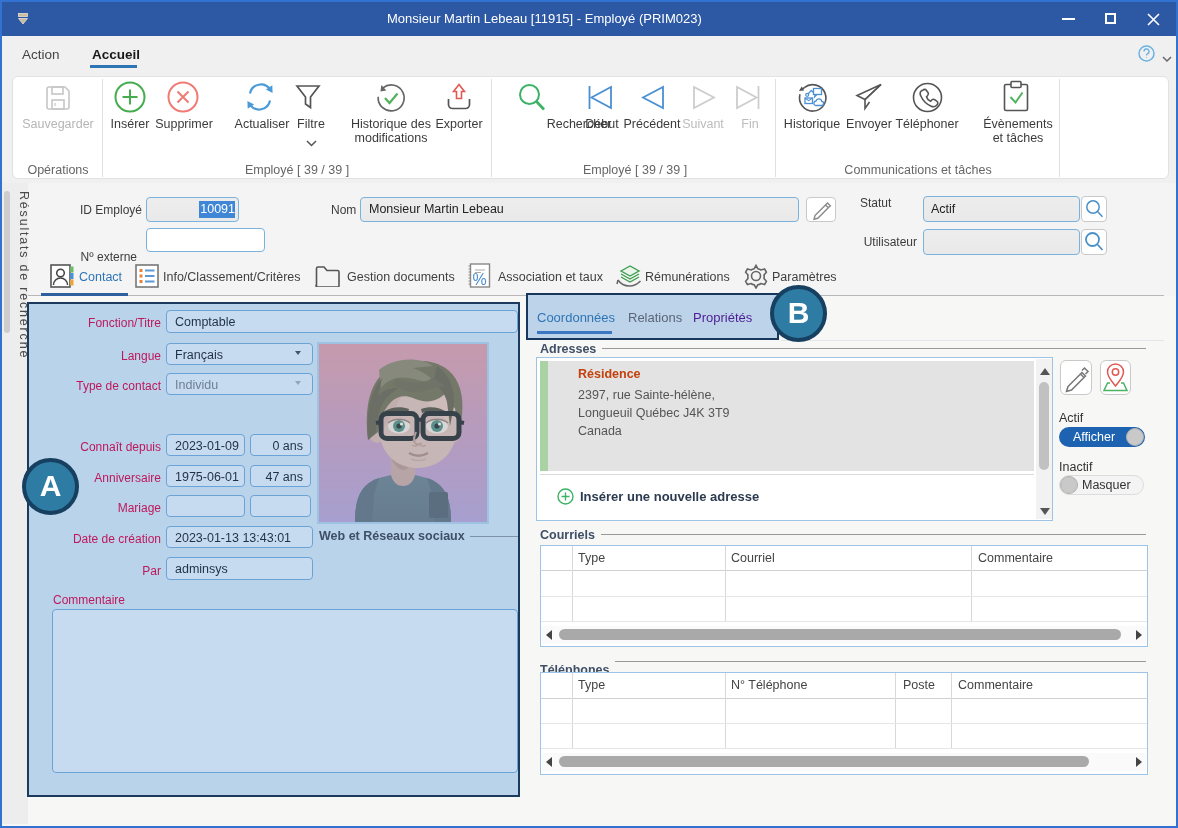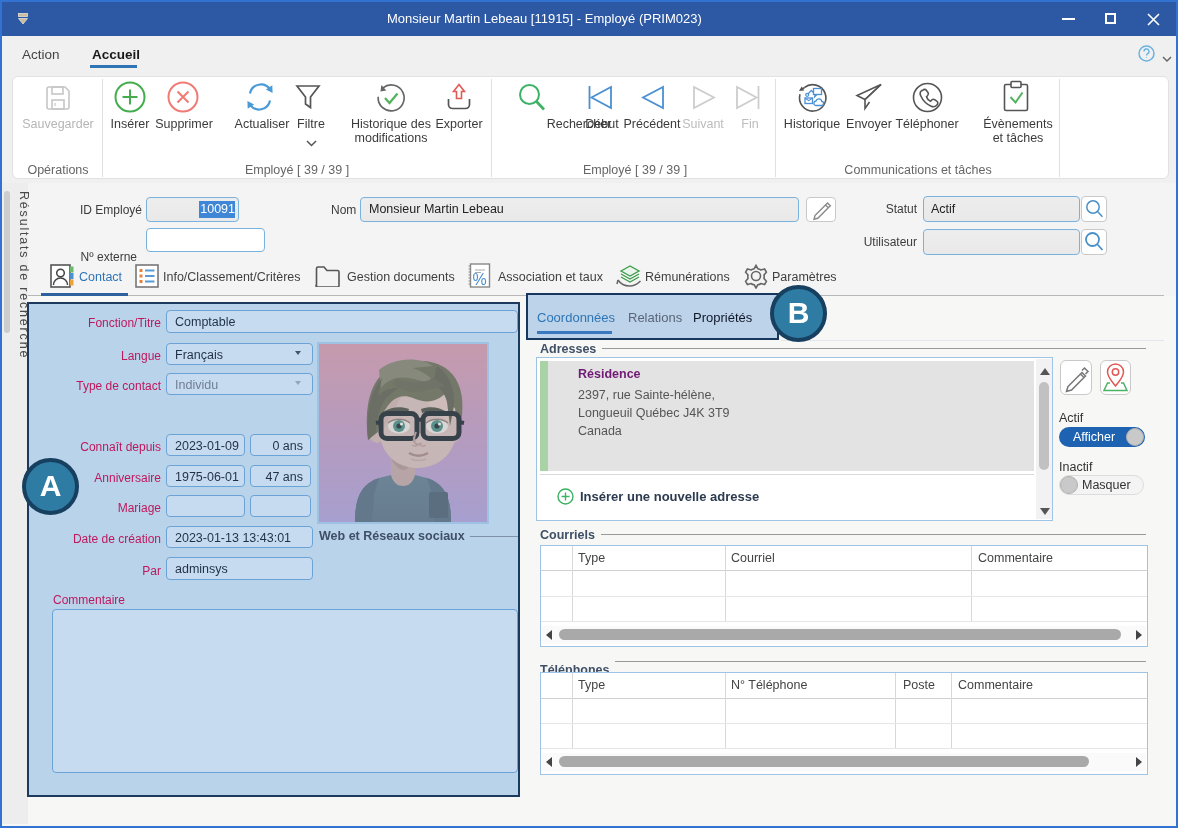--- a/index.html
+++ b/index.html
@@ -230,21 +230,21 @@
 <div class="abs" style="left:199px; top:201px; width:36px; height:17px; background:#3f87d6; color:#fff; font-size:12.5px; text-align:right; line-height:17px;">10091</div>
 <div class="flabel" style="left:74px; top:250px; width:63px; text-align:right;">Nº externe</div>
 <div class="field" style="left:146px; top:228px; width:119px; height:24px;"></div>
 <div class="flabel" style="left:331px; top:203px;">Nom</div>
 <div class="field gray" style="left:360px; top:197px; width:439px; height:25px; padding:4px 0 0 8px;">Monsieur Martin Lebeau</div>
 <div class="sbtn" style="left:806px; top:197px; width:30px; height:25px;">
   <svg width="28" height="23" viewBox="0 0 28 23" fill="none" stroke="#8a8a8a" stroke-width="1.4">
     <path d="M8 17.5 l10.5-10.5 2.8 2.8 -10.5 10.5 -3.8 1 z M18.5 7 l2-2 2.8 2.8 -2 2"></path>
   </svg>
 </div>
-<div class="flabel" style="left:860px; top:202px; width:57px; text-align:right;">Statut</div>
+<div class="flabel" style="left:860px; top:196px; width:57px; text-align:left;">Statut</div>
 <div class="field gray" style="left:923px; top:196px; width:157px; height:26px; padding:5px 0 0 7px;">Actif</div>
 <div class="sbtn" style="left:1081px; top:196px; width:26px; height:26px;">
   <svg width="24" height="24" viewBox="0 0 24 24" fill="none" stroke="#4a90c8" stroke-width="1.5">
     <circle cx="11" cy="10" r="6.2"></circle>
       <path d="M15.8 14.8 l4.6 5"></path>
   </svg>
 </div>
 <div class="flabel" style="left:860px; top:235px; width:57px; text-align:right;">Utilisateur</div>
 <div class="field gray" style="left:923px; top:229px; width:157px; height:26px;"></div>
 <div class="sbtn" style="left:1081px; top:229px; width:26px; height:26px;">
@@ -409,30 +409,30 @@
 </div>
 <div class="abs" style="left:319px; top:529px; font-size:12.5px; font-weight:bold; color:#3f4f66;">Web et Réseaux sociaux</div>
 <div class="gline" style="left:470px; top:536px; width:48px; background:#7f93a8;"></div>
 <div class="callout" style="left:22px; top:458px;">A</div>
 
 <div class="abs" style="left:781px; top:340px; width:383px; height:1px; background:#e3e6ea;"></div>
 <div class="abs" style="left:526px; top:293px; width:253px; height:47px; background:#bdd3e9; border:2px solid #17375d;"></div>
 <div class="abs" style="left:537px; top:310px; font-size:13px; color:#2e75b6;">Coordonnées</div>
 <div class="abs" style="left:537px; top:331px; width:75px; height:3px; background:#3a78c2;"></div>
 <div class="abs" style="left:628px; top:310px; font-size:13px; color:#5a6678;">Relations</div>
-<div class="abs" style="left:693px; top:310px; font-size:13px; color:#0f172a;">Propriétés</div>
+<div class="abs" style="left:693px; top:310px; font-size:13px; color:#4c1d95;">Propriétés</div>
 <div class="callout" style="left:770px; top:285px;">B</div>
 
 <div class="blabel abs" style="left:540px; top:342px;">Adresses</div>
 <div class="gline" style="left:602px; top:348px; width:544px;"></div>
 
 <div class="abs" style="left:536px; top:357px; width:517px; height:164px; background:#fff; border:1.5px solid #9dc3e6;"></div>
 <div class="abs" style="left:540px; top:361px; width:494px; height:110px; background:#e3e3e3;"></div>
 <div class="abs" style="left:540px; top:361px; width:8px; height:110px; background:#a9d3a4;"></div>
-<div class="abs" style="left:578px; top:367px; font-size:12.5px; font-weight:bold; color:#701a75;">Résidence</div>
+<div class="abs" style="left:578px; top:367px; font-size:12.5px; font-weight:bold; color:#c2410c;">Résidence</div>
 <div class="abs" style="left:578px; top:386px; font-size:12.5px; color:#555; line-height:18px;">2397, rue Sainte-hélène,<br>Longueuil Québec J4K 3T9<br>Canada</div>
 <div class="abs" style="left:540px; top:474px; width:494px; height:1px; background:#d9d9d9;"></div>
 <div class="abs" style="left:557px; top:488px;">
   <svg width="17" height="17" viewBox="0 0 17 17" fill="none" stroke="#3cb265" stroke-width="1.4">
     <circle cx="8.5" cy="8.5" r="7.5"></circle>
       <path d="M4.5 8.5 h8 M8.5 4.5 v8"></path>
   </svg>
 </div>
 <div class="abs" style="left:580px; top:489px; font-size:13px; font-weight:bold; color:#2b3a4f;">Insérer une nouvelle adresse</div>
 

